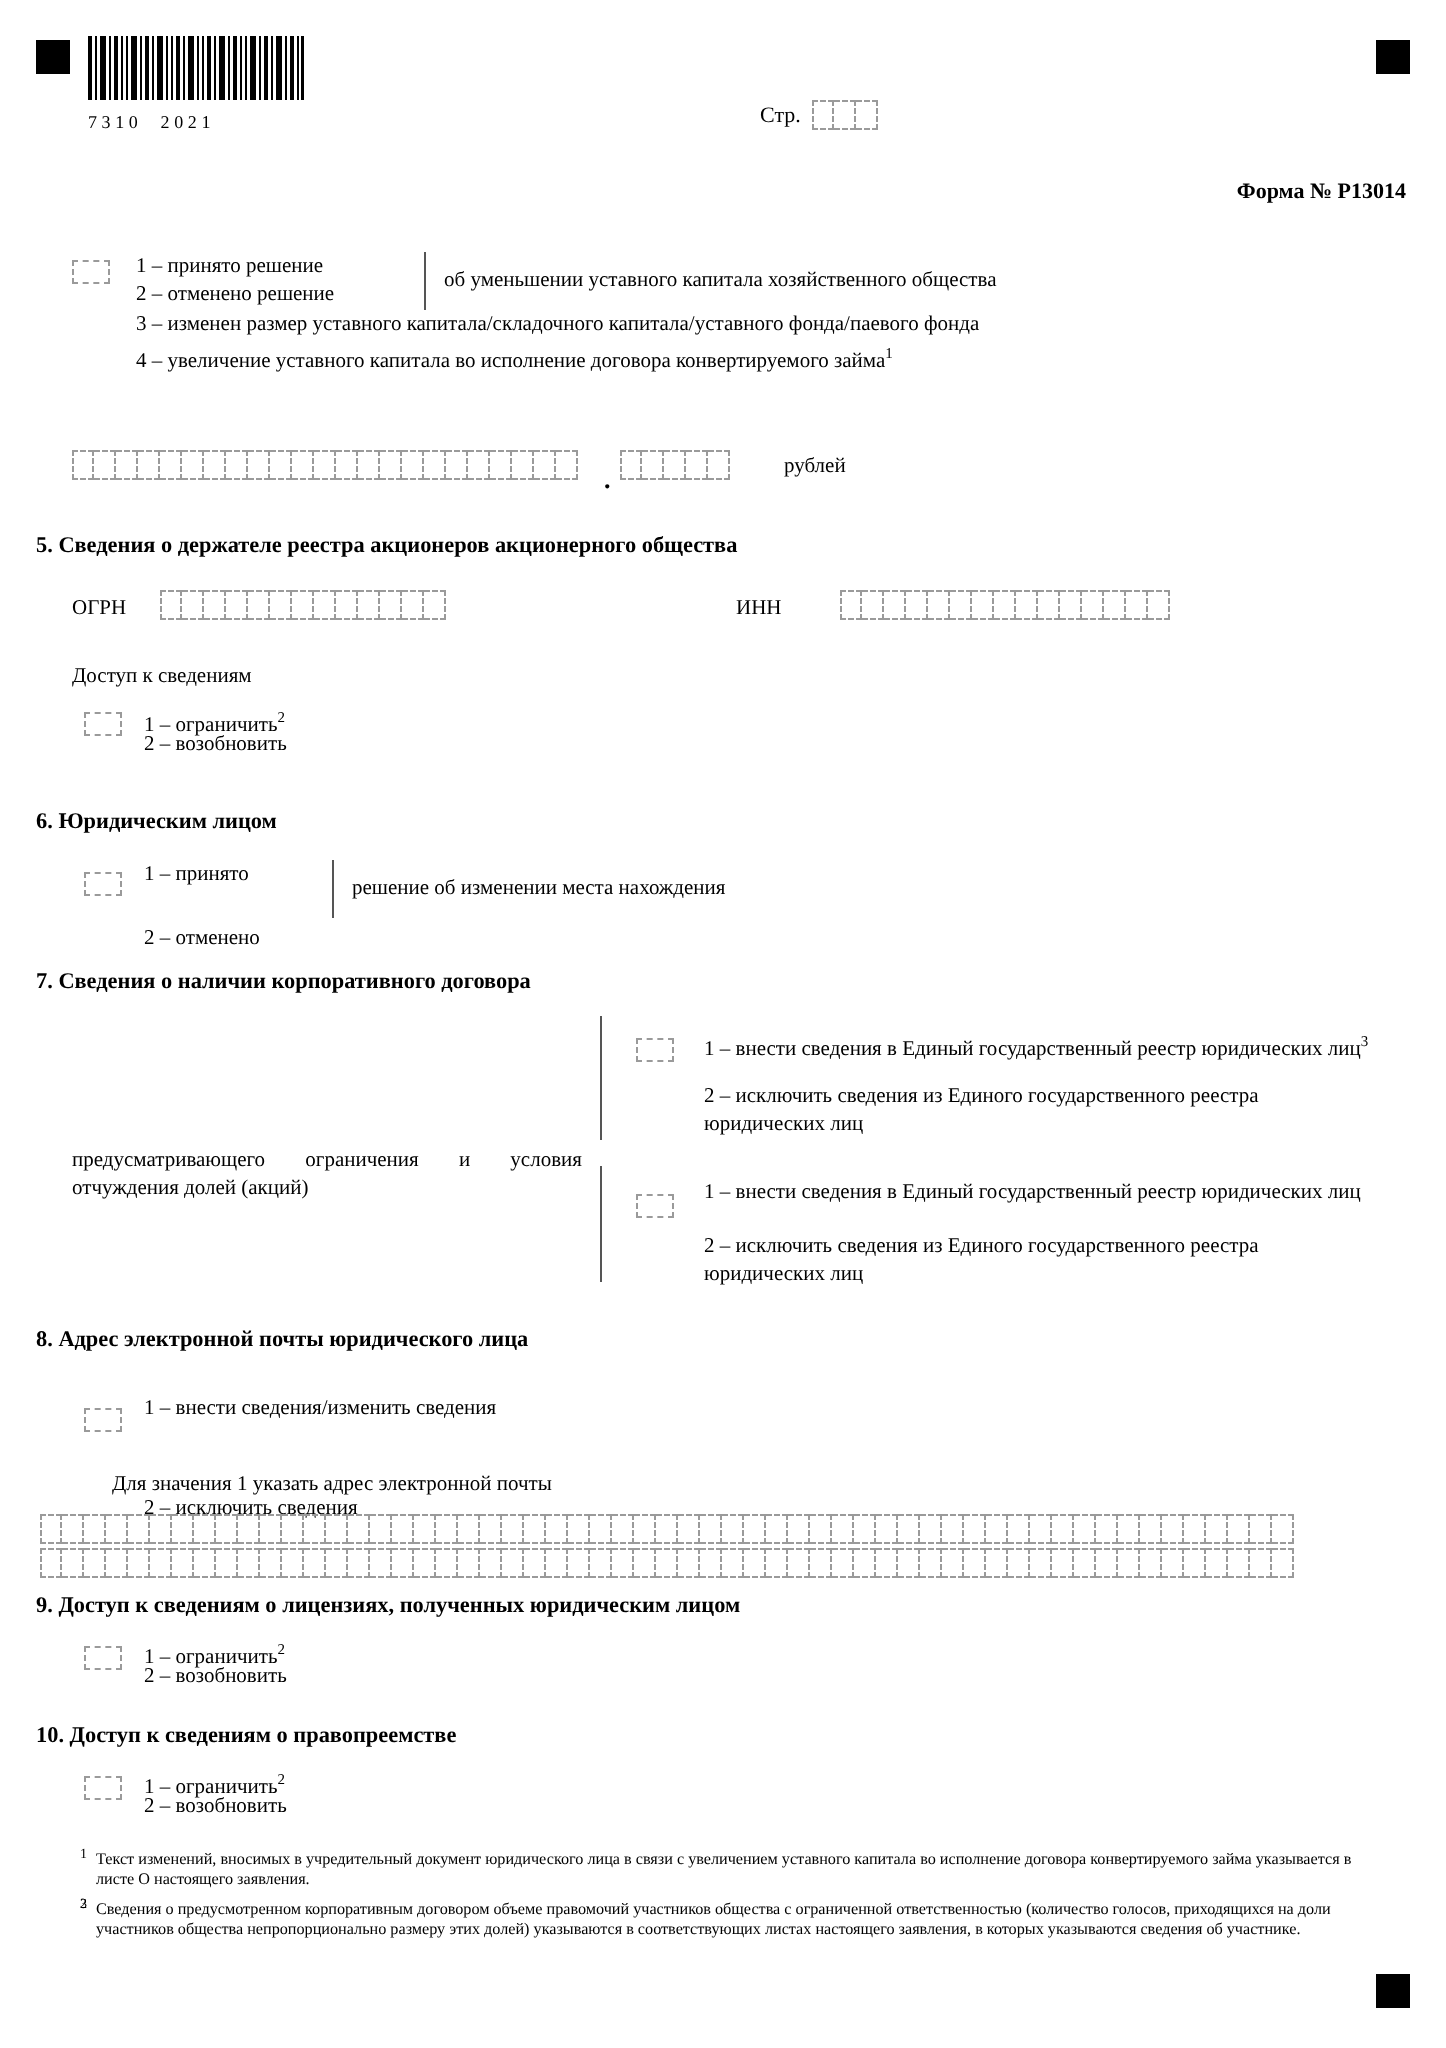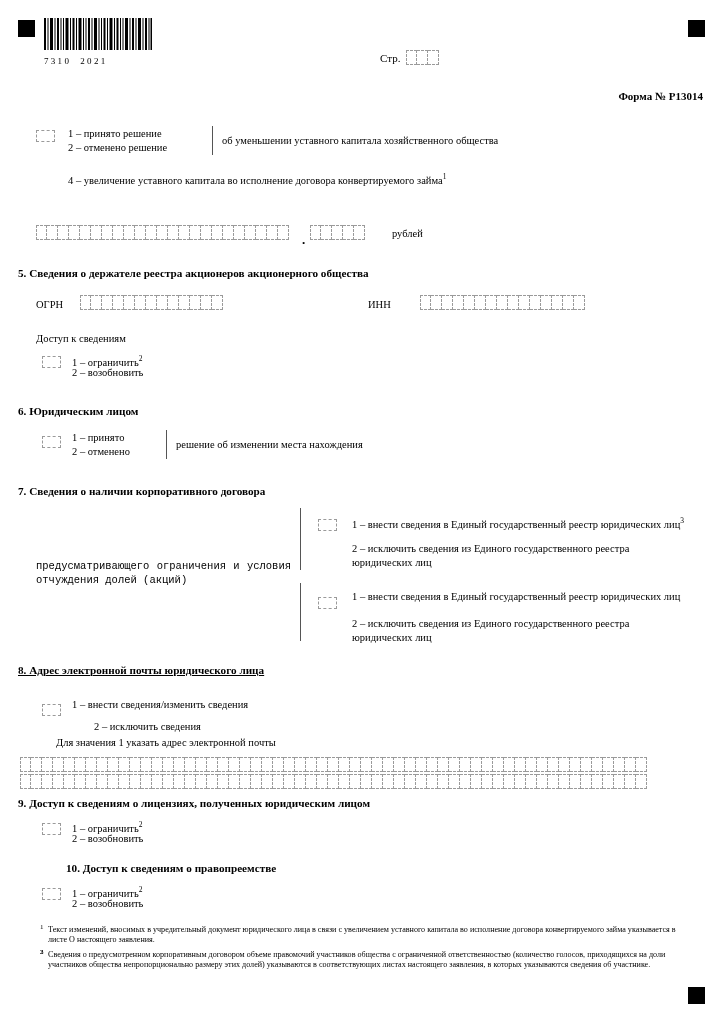--- a/index.html
+++ b/index.html
@@ -221,20 +221,21 @@
   <div class="form-code">Форма № Р13014</div>
 
 
   <div class="boxcell" style="position:absolute;left:36px;top:130px;"></div>
 
   <div class="optrow" style="left:68px;top:127px;">1 – принято решение</div>
   <div class="optrow" style="left:68px;top:141px;">2 – отменено решение</div>
   <div class="vline" style="left:212px;top:126px;height:29px;"></div>
   <div class="txt" style="left:222px;top:134px;">об уменьшении уставного капитала хозяйственного общества</div>
 
+  <div class="optrow" style="left:68px;top:156px;">3 – изменен размер уставного капитала/складочного капитала/уставного фонда/паевого фонда</div>
   <div class="optrow" style="left:68px;top:170px;text-align:center;">
     <span>4 – увеличение уставного капитала во исполнение договора конвертируемого займа</span><span class="sup">1</span>
   </div>
 
 
   <div class="strip" style="left:36px;top:225px;">
     <span class="cell"></span>
     <span class="cell"></span>
     <span class="cell"></span>
     <span class="cell"></span>
@@ -311,44 +312,44 @@
   <div class="boxcell" style="position:absolute;left:42px;top:356px;"></div>
   <div class="optrow" style="left:72px;top:352px;">
     <span>1 – ограничить</span><span class="sup">2</span>
   </div>
   <div class="optrow" style="left:72px;top:366px;">2 – возобновить</div>
 
   <div class="section-title" style="top:405px;">6. Юридическим лицом</div>
 
   <div class="boxcell" style="position:absolute;left:42px;top:436px;"></div>
   <div class="optrow" style="left:72px;top:431px;">1 – принято</div>
-  <div class="optrow" style="left:72px;top:445px;">2 – отменено</div>
+  <div class="optrow" style="left:72px;top:463px;">2 – отменено</div>
   <div class="vline" style="left:166px;top:430px;height:29px;"></div>
   <div class="txt" style="left:176px;top:438px;">решение об изменении места нахождения</div>
 
   <div class="section-title" style="top:485px;">7. Сведения о наличии корпоративного договора</div>
 
   <div class="vline" style="left:300px;top:508px;height:62px;"></div>
   <div class="boxcell" style="position:absolute;left:318px;top:519px;"></div>
   <div class="txt" style="left:352px;top:514px;width:340px;">
     <span>1 – внести сведения в Единый государственный реестр юридических лиц</span><span class="sup">3</span>
   </div>
   <div class="txt" style="left:352px;top:542px;width:340px;">2 – исключить сведения из Единого государственного реестра юридических лиц</div>
 
-  <div class="txt" style="left:36px;top:560px;width:255px;text-align:justify;font-family:Liberation Mono, monospace;">предусматривающего ограничения и условия отчуждения долей (акций)</div>
+  <div class="txt" style="left:36px;top:574px;width:255px;text-align:justify;">предусматривающего ограничения и условия отчуждения долей (акций)</div>
   <div class="vline" style="left:300px;top:583px;height:58px;"></div>
   <div class="boxcell" style="position:absolute;left:318px;top:597px;"></div>
   <div class="txt" style="left:352px;top:590px;width:340px;">1 – внести сведения в Единый государственный реестр юридических лиц</div>
   <div class="txt" style="left:352px;top:617px;width:340px;">2 – исключить сведения из Единого государственного реестра юридических лиц</div>
 
-  <div class="section-title" style="top:664px;text-decoration:underline;">8. Адрес электронной почты юридического лица</div>
+  <div class="section-title" style="top:664px;">8. Адрес электронной почты юридического лица</div>
 
   <div class="boxcell" style="position:absolute;left:42px;top:704px;"></div>
   <div class="optrow" style="left:72px;top:698px;">1 – внести сведения/изменить сведения</div>
-  <div class="optrow" style="left:72px;top:720px;margin-left:22px;">2 – исключить сведения</div>
+  <div class="optrow" style="left:72px;top:748px;">2 – исключить сведения</div>
 
   <div class="txt" style="left:56px;top:736px;">Для значения 1 указать адрес электронной почты</div>
 
   <div class="strip" style="left:20px;top:757px;">
     <span class="cell"></span>
       <span class="cell"></span>
       <span class="cell"></span>
       <span class="cell"></span>
       <span class="cell"></span>
       <span class="cell"></span>
@@ -465,21 +466,21 @@
   </div>
 
   <div class="section-title" style="top:797px;">9. Доступ к сведениям о лицензиях, полученных юридическим лицом</div>
 
   <div class="boxcell" style="position:absolute;left:42px;top:823px;"></div>
   <div class="optrow" style="left:72px;top:818px;">
     <span>1 – ограничить</span><span class="sup">2</span>
   </div>
   <div class="optrow" style="left:72px;top:832px;">2 – возобновить</div>
 
-  <div class="section-title" style="top:862px;margin-left:48px;">10. Доступ к сведениям о правопреемстве</div>
+  <div class="section-title" style="top:862px;">10. Доступ к сведениям о правопреемстве</div>
 
   <div class="boxcell" style="position:absolute;left:42px;top:888px;"></div>
   <div class="optrow" style="left:72px;top:883px;">
     <span>1 – ограничить</span><span class="sup">2</span>
   </div>
   <div class="optrow" style="left:72px;top:897px;">2 – возобновить</div>
 
   <div class="footnotes">
     <div class="fn">
       <span class="fnum">1</span>

